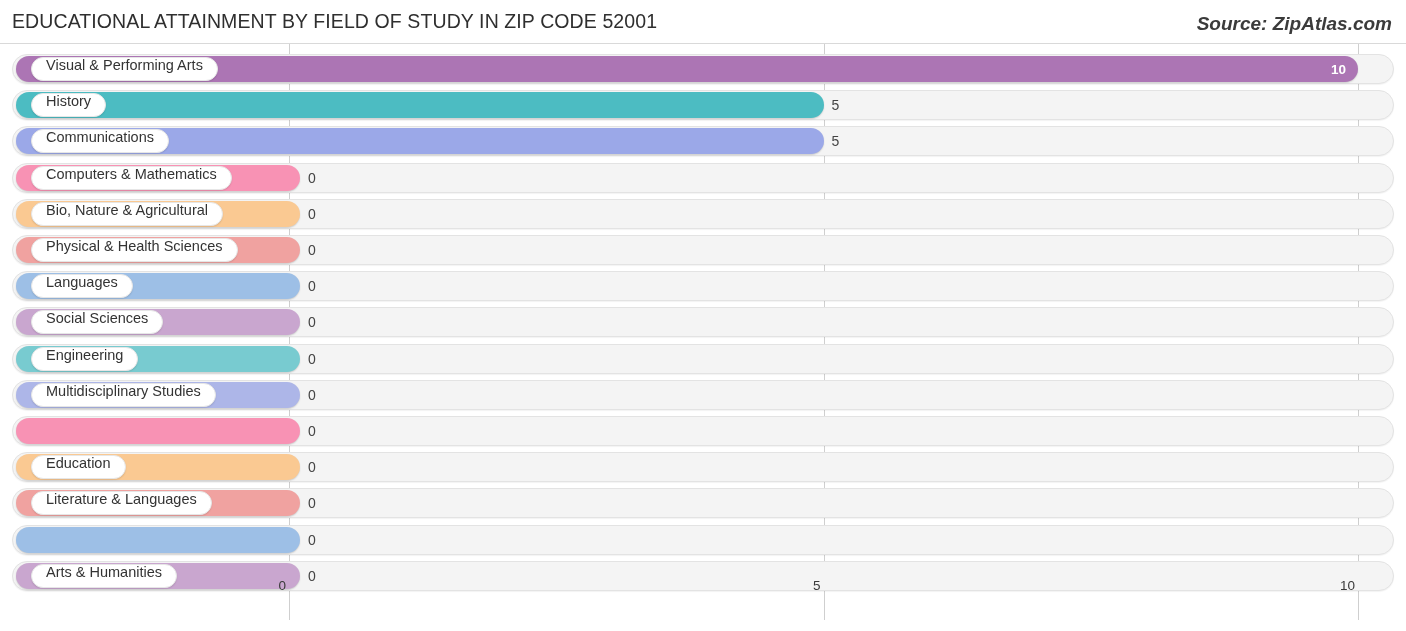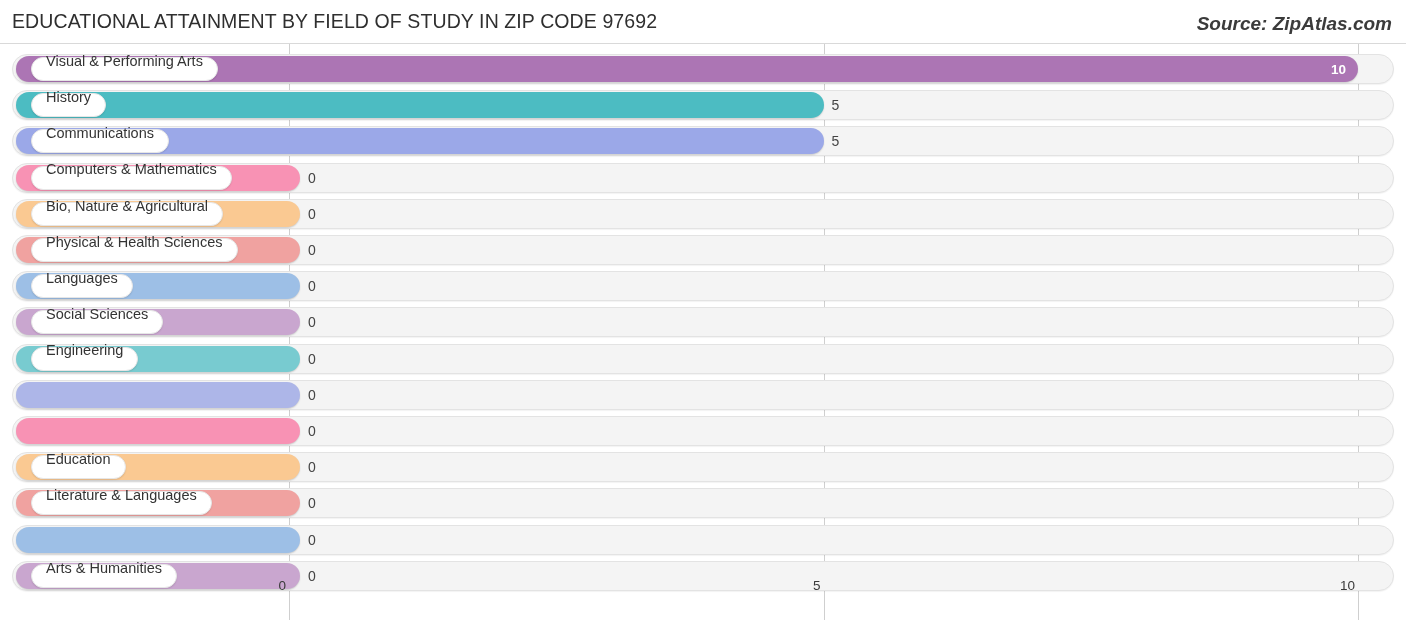--- a/index.html
+++ b/index.html
@@ -116,21 +116,20 @@
 
   .cat-pill {
     position: absolute;
     left: 19px;
     top: 3px;
     height: 24px;
     background: #ffffff;
     border: 1px solid #e6e6e6;
     border-radius: 12px;
     display: flex;
-    align-items: center;
     padding: 0 14px 16px 14px;
     box-shadow: 0 1px 1.5px rgba(0,0,0,0.10);
     white-space: nowrap;
   }
 
   .cat-pill span {
     font-size: 14.5px;
     color: #333333;
     line-height: 1;
     white-space: nowrap;
@@ -162,21 +161,21 @@
     transform: translateX(-100%);
     white-space: nowrap;
   }
 </style>
 </head>
 <body>
 
 <div id="chart-root">
 
   <div id="header">
-    <div id="chart-title">EDUCATIONAL ATTAINMENT BY FIELD OF STUDY IN ZIP CODE 97692</div>
+    <div id="chart-title">EDUCATIONAL ATTAINMENT BY FIELD OF STUDY IN ZIP CODE 52001</div>
     <div id="source-note">Source: ZipAtlas.com</div>
     <div id="header-rule"></div>
   </div>
 
   <div id="plot">
     <div id="gridlines">
         <div class="gridline" style="left: 289px;"></div>
         <div class="gridline" style="left: 823.5px;"></div>
         <div class="gridline" style="left: 1358px;"></div>
       </div>
@@ -251,20 +250,23 @@
           <div class="bar" style="width: 284px; background: rgb(120, 203, 208);"></div>
           <div class="out-value" style="left: 296px;">0</div>
           <div class="cat-pill">
             <span>Engineering</span>
           </div>
         </div>
         <div class="row" style="top: 335.8px;">
           <div class="track"></div>
           <div class="bar" style="width: 284px; background: rgb(173, 182, 232);"></div>
           <div class="out-value" style="left: 296px;">0</div>
+          <div class="cat-pill">
+            <span>Multidisciplinary Studies</span>
+          </div>
         </div>
         <div class="row" style="top: 372px;">
           <div class="track"></div>
           <div class="bar" style="width: 284px; background: rgb(248, 146, 180);"></div>
           <div class="out-value" style="left: 296px;">0</div>
         </div>
         <div class="row" style="top: 408.2px;">
           <div class="track"></div>
           <div class="bar" style="width: 284px; background: rgb(250, 201, 146);"></div>
           <div class="out-value" style="left: 296px;">0</div>

